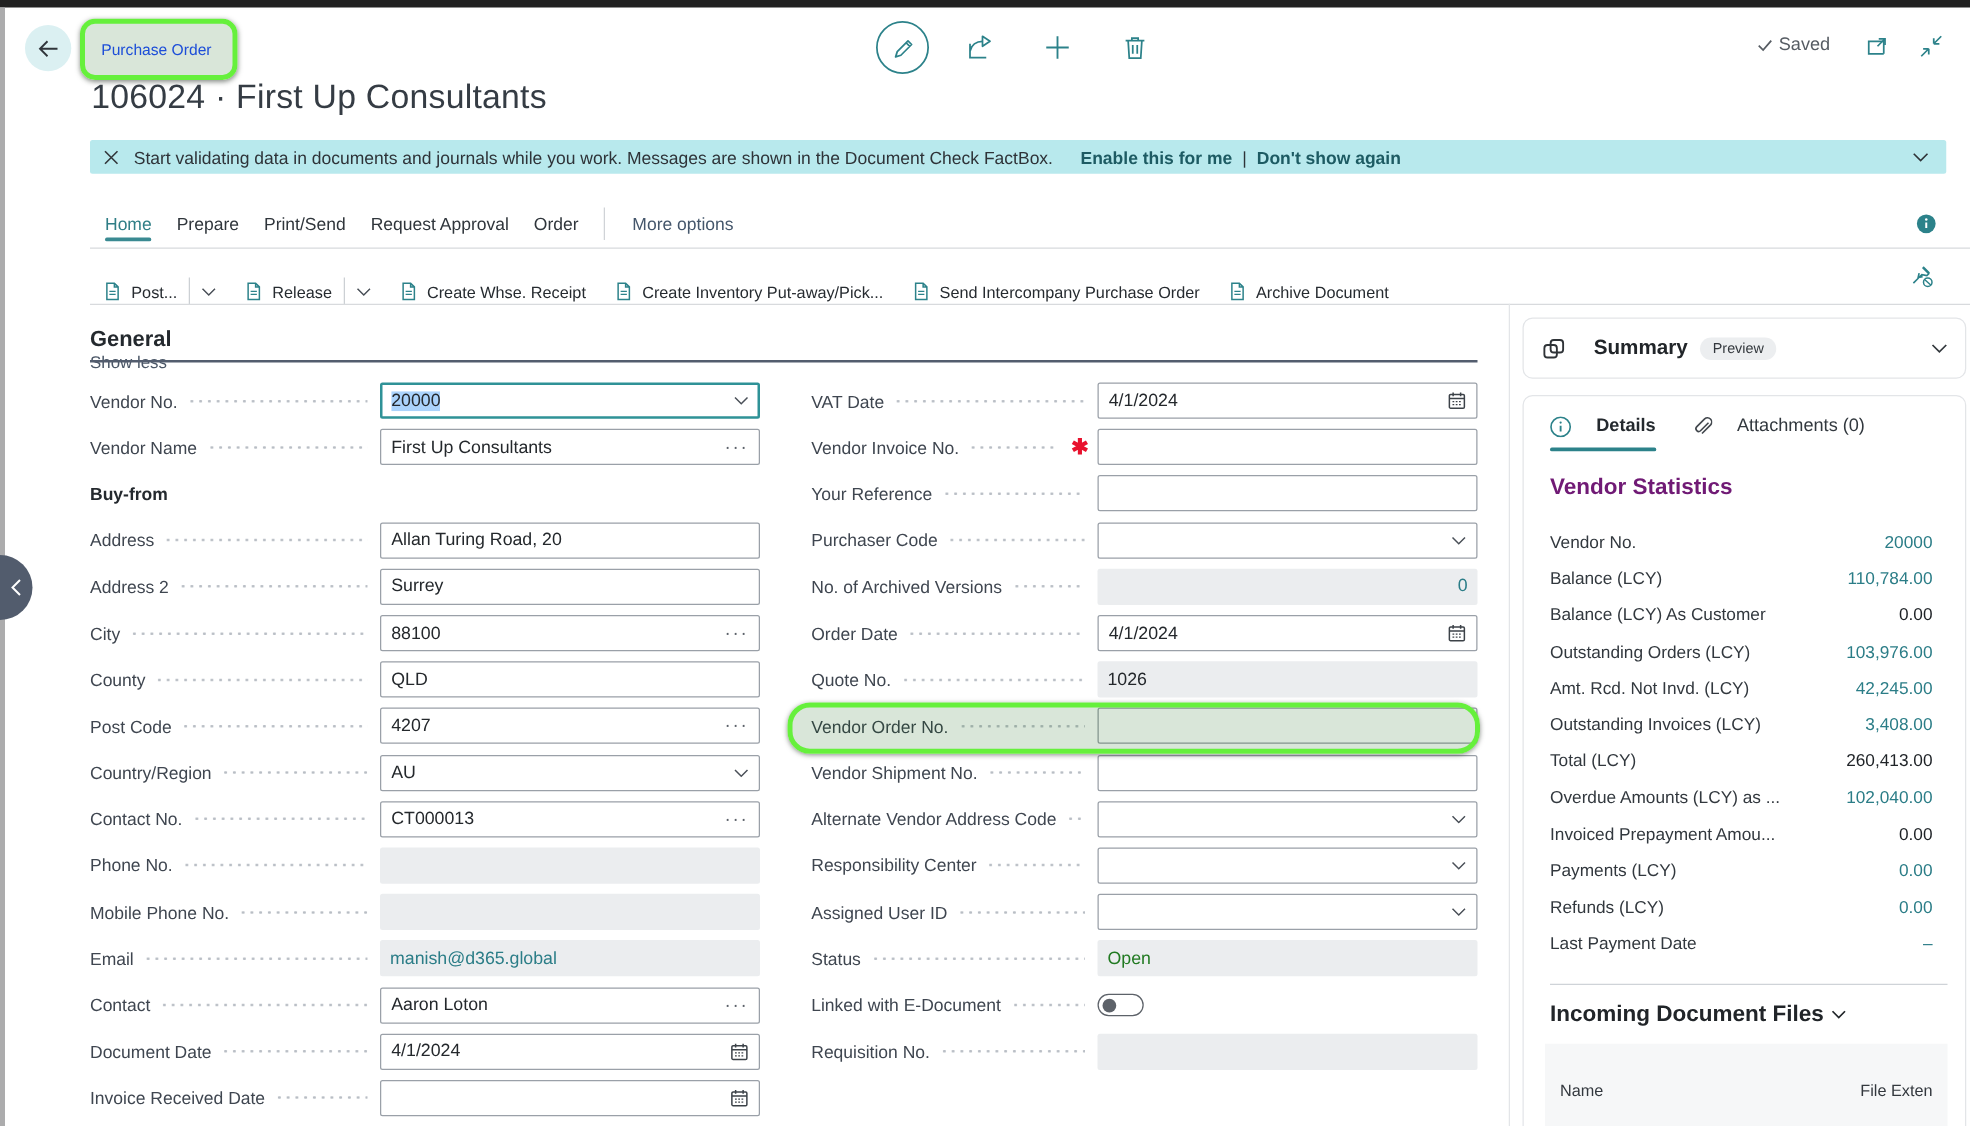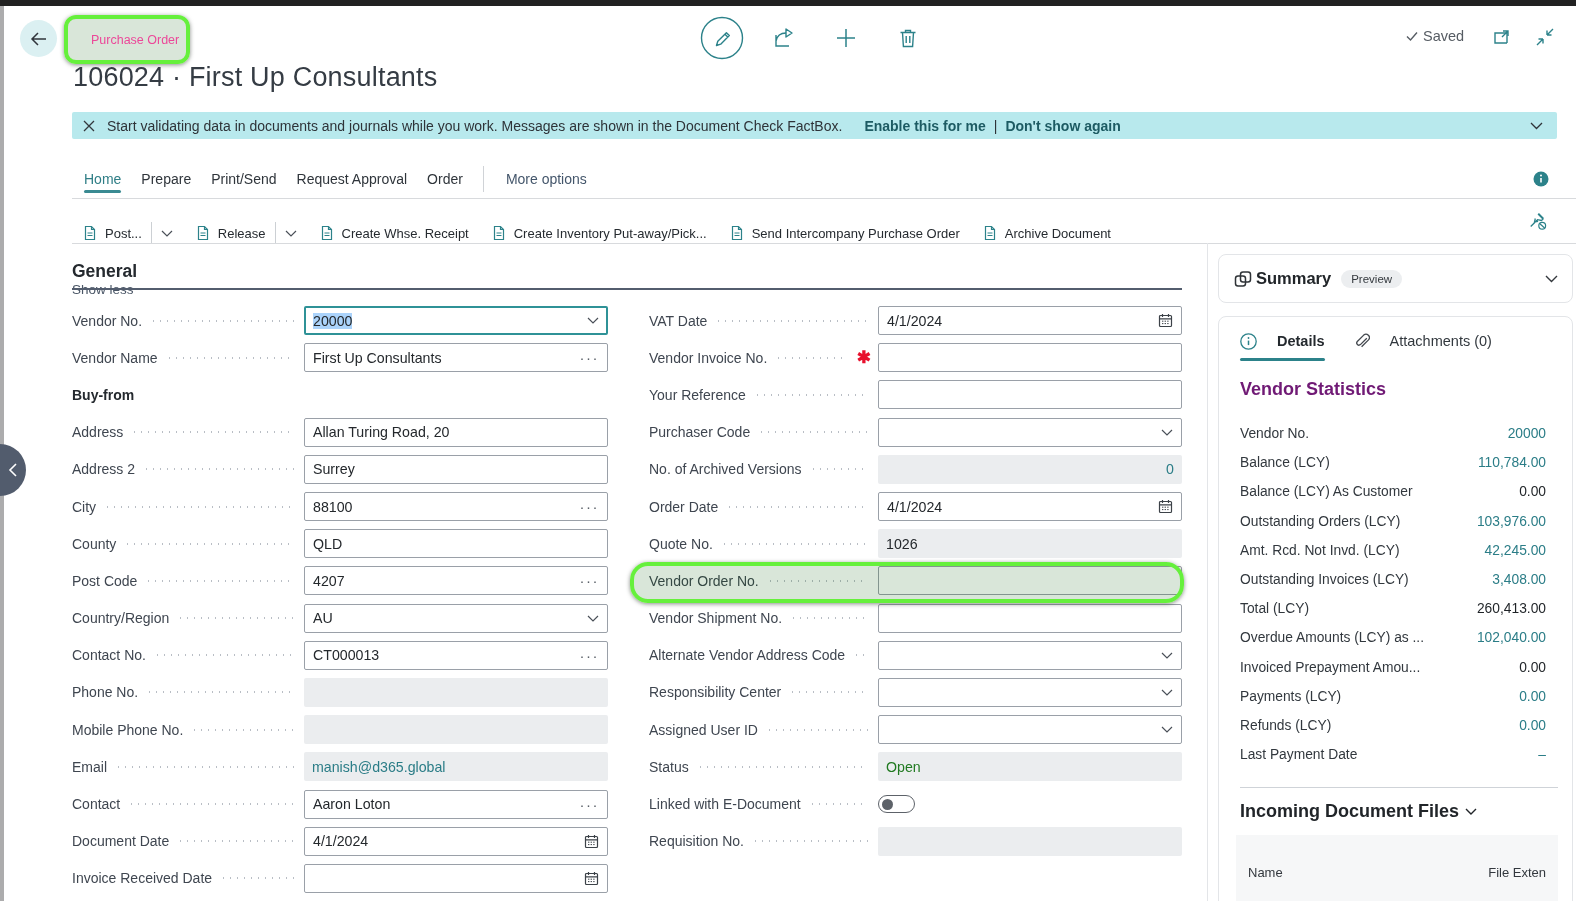--- a/index.html
+++ b/index.html
@@ -7,21 +7,21 @@
   body { font-family:"Liberation Sans", sans-serif; background:#fff; position:relative; }
   .abs { position:absolute; }
   svg { display:block; }
 
   
   #topbar { left:0; top:0; width:1576px; height:6px; background:#212121; }
   #leftstrip { left:0; top:6px; width:4px; height:895px; background:#acacad; }
   #panel-handle { left:-26px; top:444px; width:52px; height:52px; border-radius:50%; background:#525c6d; display:flex; align-items:center; justify-content:flex-end; padding-right:8px; }
   #back-btn { left:20px; top:20px; width:37px; height:37px; border-radius:50%; background:#dbf0f2; display:flex; align-items:center; justify-content:center; }
 
-  #po-annotation { left:64px; top:15px; width:126px; height:49px; border:4px solid #66f03c; border-radius:12px; background:rgba(0,90,0,0.15); box-shadow:0 1px 4px rgba(40,50,40,0.55); display:flex; align-items:center; padding-left:23px; font-size:12.5px; color:#ec4899; }
+  #po-annotation { left:64px; top:15px; width:126px; height:49px; border:4px solid #66f03c; border-radius:12px; background:rgba(0,90,0,0.15); box-shadow:0 1px 4px rgba(40,50,40,0.55); display:flex; align-items:center; padding-left:13px; font-size:12.5px; color:#1d4ed8; }
   #page-title { left:73px; top:62px; font-size:27px; font-weight:400; color:#353c44; letter-spacing:0.2px; }
 
   #center-icons { left:700px; top:16px; display:flex; align-items:center; gap:18px; }
   #center-icons .icbtn { width:44px; height:44px; display:flex; align-items:center; justify-content:center; }
   #saved { left:1405px; top:28px; display:flex; align-items:center; gap:4px; color:#565c63; font-size:14.5px; }
   #win-icons { left:1490px; top:26px; display:flex; align-items:center; gap:22px; }
 
   
   #banner { left:72px; top:112px; width:1485px; height:27px; background:#b8e9ed; border-radius:2px; display:flex; align-items:center; font-size:14px; color:#2e3338; }
   #banner .bx { margin:0 12px 0 11px; display:flex; }
@@ -77,21 +77,21 @@
   .dots3 { font-size:15px; letter-spacing:1.5px; color:#5a6068; line-height:1; margin-left:6px; }
   .toggle { width:37px; height:18px; border:1px solid #5d6269; border-radius:10px; position:relative; background:#fff; }
   .toggle .knob { position:absolute; left:3px; top:2.5px; width:11px; height:11px; border-radius:50%; background:#5d6269; }
 
   
   #quote-annotation { left:630px; top:562px; width:554px; height:41px; border:4px solid #66f03c; border-radius:18px; background:rgba(0,90,0,0.15); box-shadow:0 1px 4px rgba(40,50,40,0.55); pointer-events:none; }
 
   
   #side-divider { left:1207px; top:243px; width:1px; height:658px; background:#e3e5e8; }
   #card-summary { left:1218px; top:254px; width:355px; height:49px; border:1px solid #e3e5e8; border-radius:8px; background:#fff; display:flex; align-items:center; padding:0 14px; }
-  #card-summary .ttl { font-size:16.5px; font-weight:700; color:#212529; margin-left:3px; }
+  #card-summary .ttl { font-size:16.5px; font-weight:700; color:#212529; margin-left:22px; }
   #preview-badge { margin-left:10px; background:#eceef0; border-radius:10px; padding:3px 10px; font-size:11.5px; color:#33383d; }
   #card-summary .chev { margin-left:auto; }
 
   #card-details { left:1218px; top:316px; width:355px; height:640px; border:1px solid #e3e5e8; border-radius:8px; background:#fff; }
   #side-tabs { position:absolute; left:21px; top:8px; display:flex; gap:28px; }
   .stab { position:relative; display:flex; align-items:center; gap:20px; height:32px; font-size:14.5px; color:#32383e; }
   .stab.active { font-weight:700; color:#24292e; }
   .stab.active::after { content:""; position:absolute; left:0; right:0; bottom:-4px; height:3px; border-radius:2px; background:#2c828a; }
   #vendor-stats-title { position:absolute; left:21px; top:62px; font-size:18px; font-weight:700; color:#701a75; }
   #stats-list { position:absolute; left:21px; top:102px; width:306px; }

